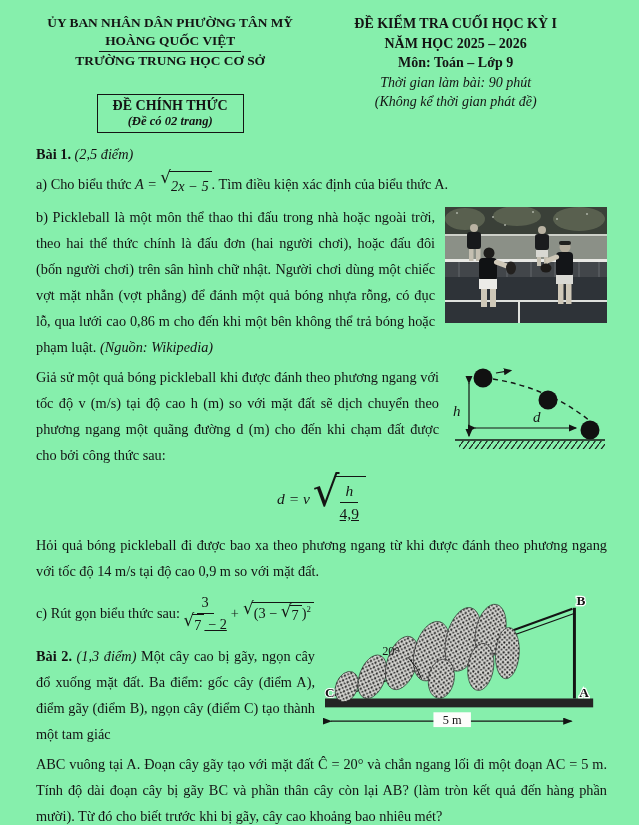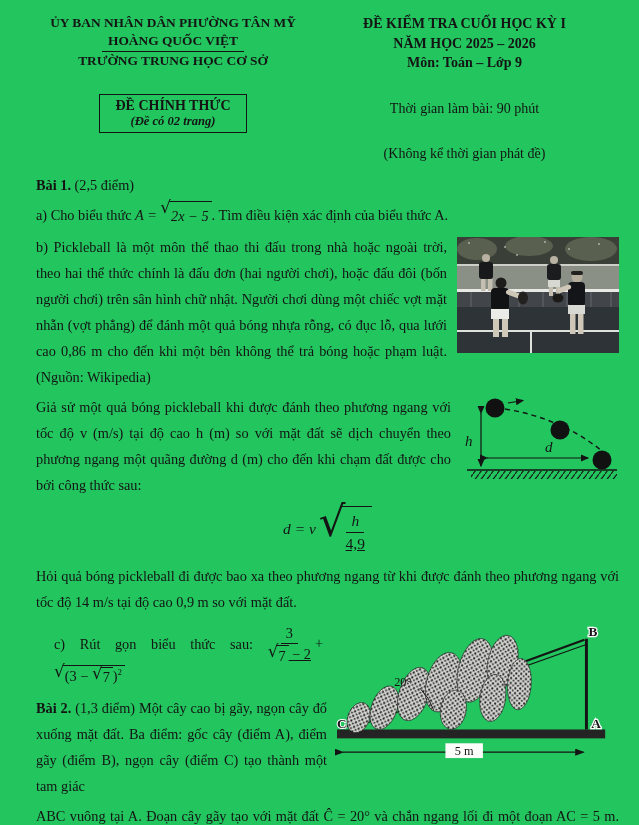--- a/index.html
+++ b/index.html
@@ -1,31 +1,31 @@
 <!DOCTYPE html>
 <html><head>
 <meta charset="utf-8">
 <style>
   html,body{margin:0;padding:0;background:#ffffff;}
   .page{
     width:639px;height:825px;box-sizing:border-box;
-    background:#22c55e;color:#141414;
+    background:#86efac;color:#141414;
     font-family:"Liberation Serif", serif;
     font-size:14.3px;
-    padding:14px 20px 0 36px;
+    padding:14px 32px 0 36px;
     overflow:hidden;position:relative;
   }
   
   .header{display:flex;margin-bottom:8px;}
   .h-left{width:47%;text-align:center;}
   .h-right{width:53%;text-align:center;}
   .h-line{line-height:18px;font-size:13.4px;}
   .h-right .h-line{font-size:14px;line-height:19.5px;}
   .bold{font-weight:bold;}
-  .italic{margin-top:26px;}
+  .italic{font-style:italic;}
   .u-span{display:inline-block;border-bottom:1.5px solid #141414;padding:0 6px 1px 6px;}
   .exam-box{display:inline-block;border:1.6px solid #141414;padding:2px 15px 3px;margin-top:24px;text-align:center;}
   .exam-box .bt{font-weight:bold;font-size:14px;line-height:17px;}
   .exam-box .bs{font-weight:bold;font-style:italic;font-size:12.6px;line-height:15px;}
   
   p{margin:4px 0;line-height:26px;text-align:justify;}
   .prob-head{margin-top:8px;}
   .mi{font-style:italic;}
   .clear-r{clear:right;}
   
@@ -38,21 +38,21 @@
   .sqrt{display:inline-flex;align-items:flex-start;vertical-align:middle;transform:translateY(-1px);}
   .rad{font-family:"DejaVu Sans", sans-serif;font-size:1.18em;line-height:1;margin-right:-2px;transform:translateY(-0.1em);}
   .vinc{border-top:1.4px solid #141414;padding:1px 3px 0 2px;}
   .frac{display:inline-flex;flex-direction:column;align-items:center;vertical-align:middle;line-height:1.3;text-align:center;}
   .frac .num{border-bottom:1.35px solid #141414;padding:0 5px 1px;}
   .frac .den{padding-top:1px;text-decoration:underline;}
   .formula{text-align:center;line-height:1;margin:8px 0 8px;font-size:15.5px;}
   .sqrt-big{display:inline-flex;align-items:flex-start;vertical-align:middle;margin-left:3px;}
   .rad-big{font-family:"DejaVu Sans", sans-serif;font-size:42px;line-height:0.92;margin-right:-5px;transform:translateY(-3px);}
   .vinc-big{border-top:1.7px solid #141414;padding:4px 7px 0 5px;}
-  .part-c{line-height:1.15;margin:9px 18px 7px;}
+  .part-c{line-height:1.15;margin:9px 0 7px;}
   .part-c .plus{margin:0 4px;}
   sup{font-size:0.62em;}
   .svg-lab{font-family:"Liberation Serif", serif;}
 </style>
 </head>
 <body>
 
 <div class="page">
 
   <div class="header">

